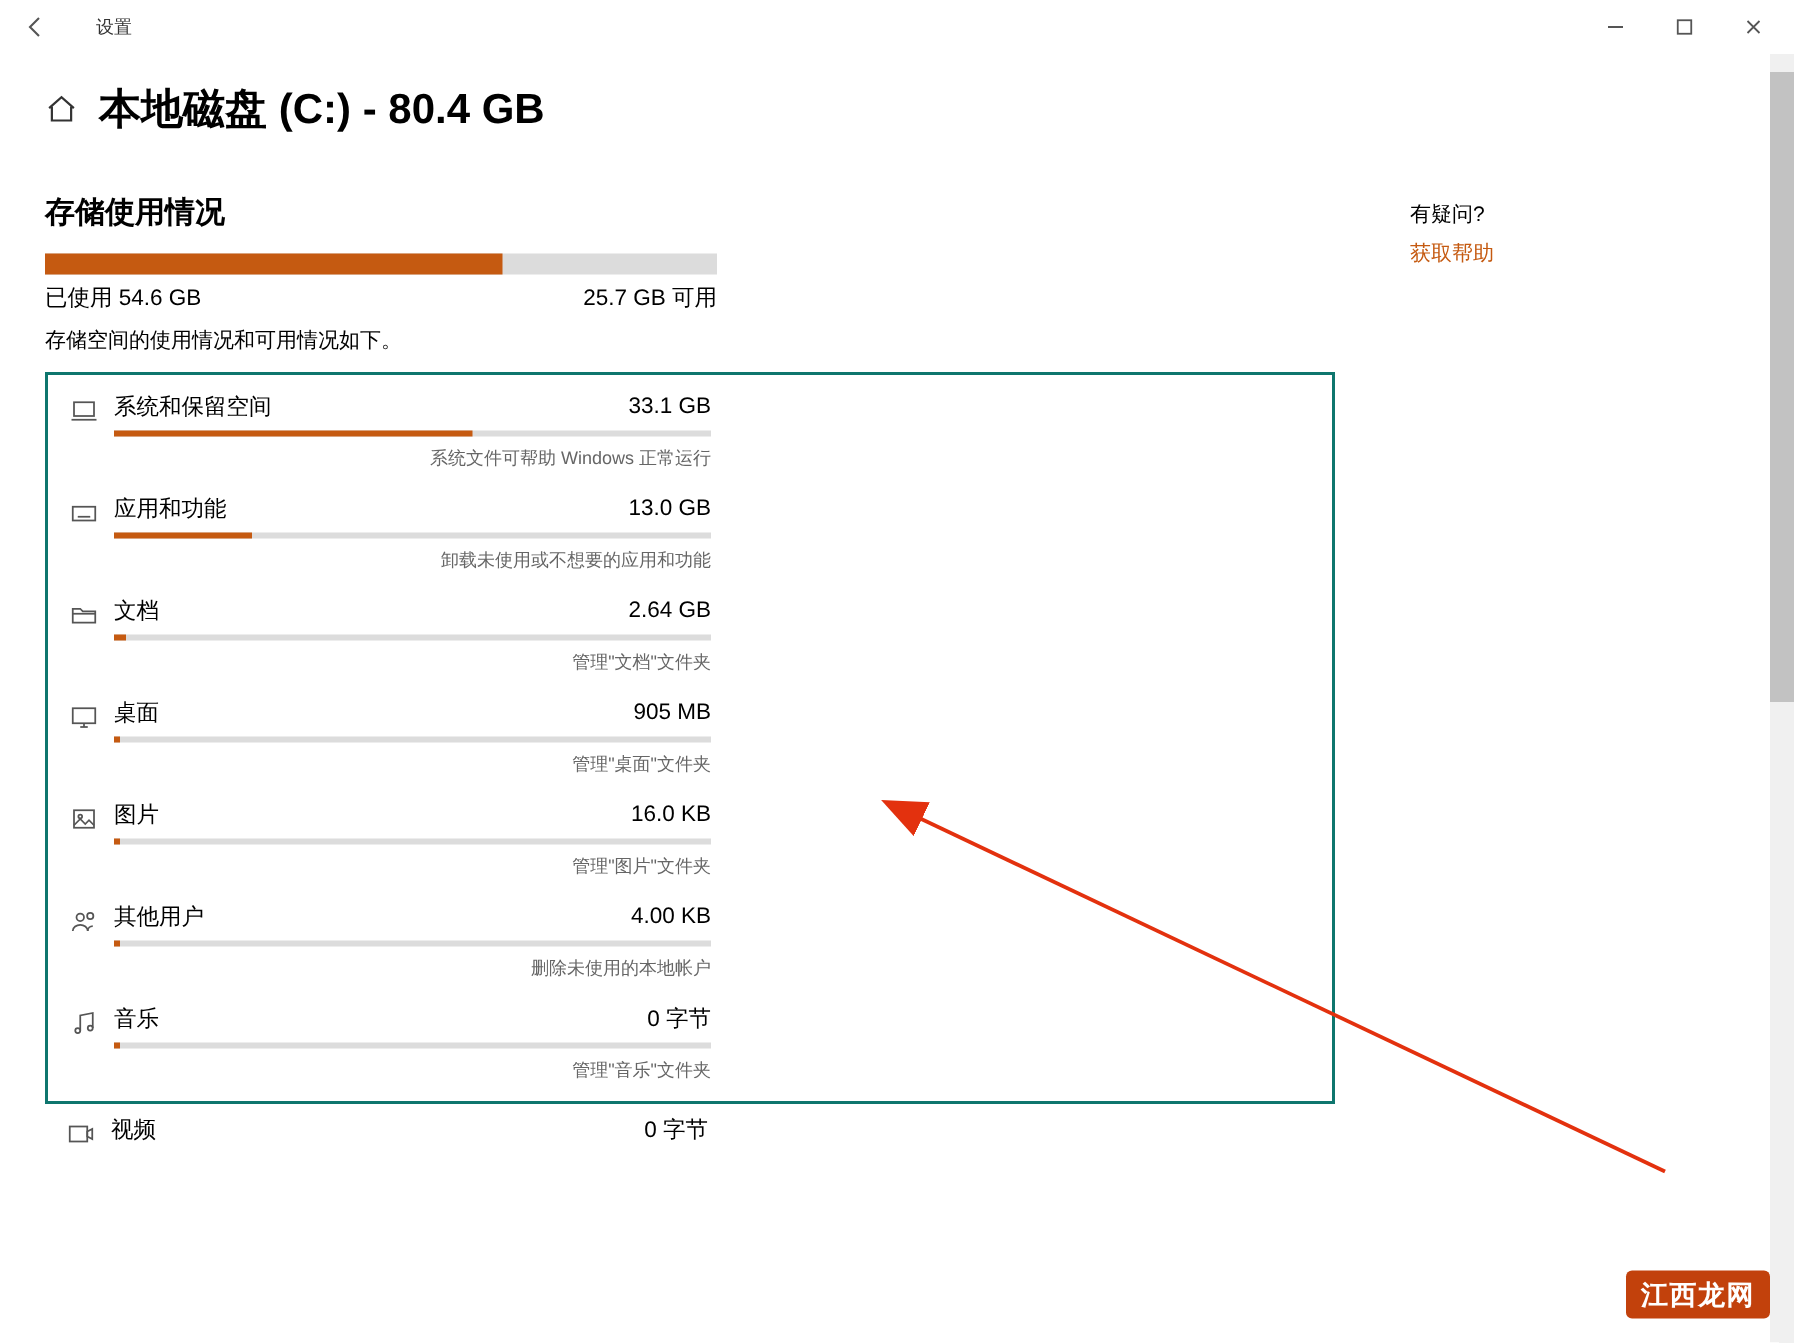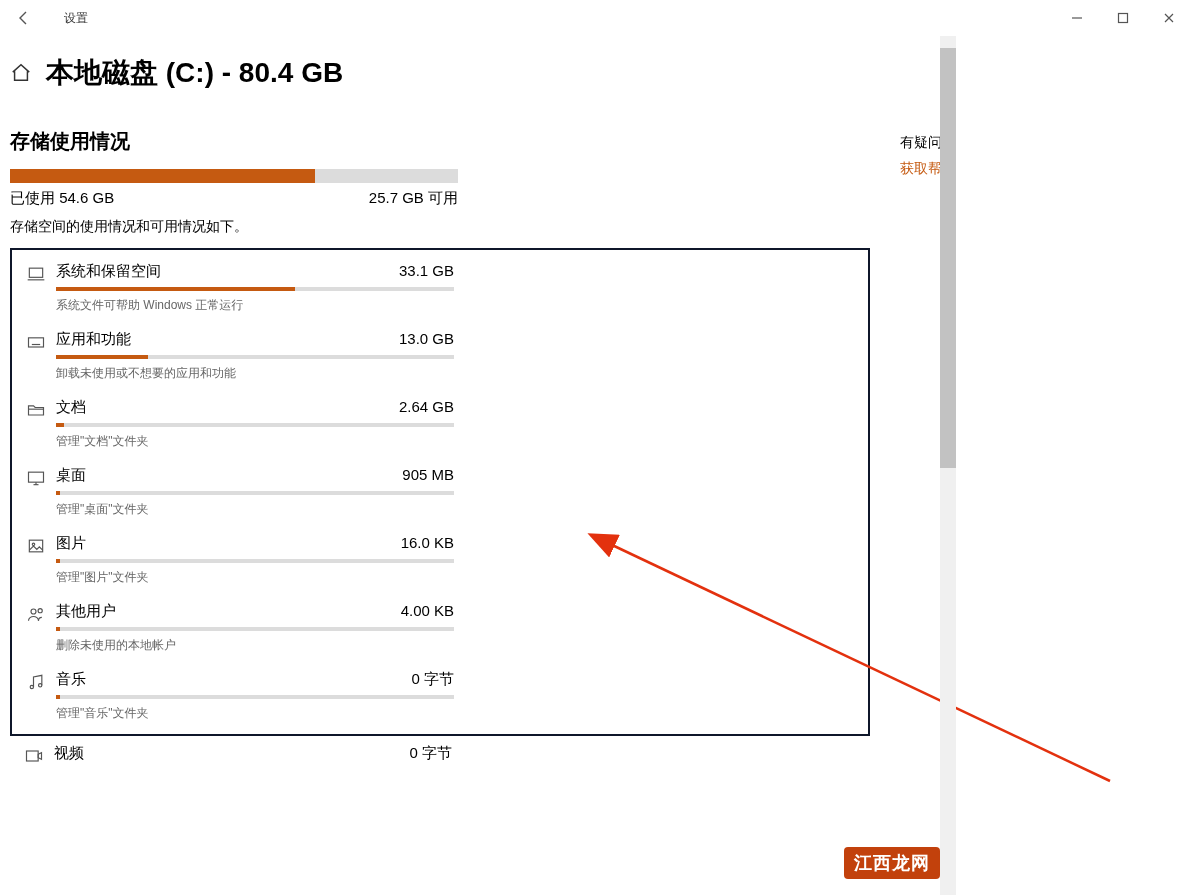--- a/index.html
+++ b/index.html
@@ -4,37 +4,37 @@
 <style>
   * { box-sizing: border-box; margin: 0; padding: 0; }
   html, body { width: 1196px; height: 895px; font-family: "Microsoft YaHei", "Segoe UI", sans-serif; background: #fff; color: #000; overflow: hidden; }
   .titlebar { height: 36px; display: flex; align-items: center; padding: 0 4px 0 12px; font-size: 12px; color: #333; }
   .tb-back { width: 24px; height: 24px; display:flex; align-items:center; justify-content:center; margin-right: 28px; }
   .tb-title { flex: 0 0 auto; }
   .tb-spacer { flex: 1; }
   .tb-btn { width: 46px; height: 32px; display:flex; align-items:center; justify-content:center; }
   .tb-btn svg, .tb-back svg { stroke: #555; }
   .page { display:flex; height: calc(895px - 36px); }
-  .content { width: 956px; position: relative; padding-left: 10px; }
+  .content { width: 1196px; position: relative; padding-left: 30px; }
   .scrollbar { width: 16px; background: #f0f0f0; position: absolute; right:0; top:0; bottom:0; }
   .scrollbar-thumb { background: #c2c2c2; width: 16px; height: 420px; position: absolute; top: 12px; }
   .header-row { display:flex; align-items:center; gap: 14px; padding-top: 18px; padding-bottom: 14px; }
   .home-icon { width: 22px; height: 22px; }
   .page-title { font-size: 28px; font-weight: 600; }
   .columns { display:flex; gap: 0; }
   .col-main { width: 880px; }
   .col-side { width: 260px; padding-left: 30px; padding-top: 28px; }
   .side-q { font-size: 14px; margin-bottom: 8px; }
   .side-link { font-size: 14px; color: #c55a11; }
   .section-h { font-size: 20px; font-weight: 600; margin-top: 22px; margin-bottom: 14px; }
   .total-bar { width: 448px; height: 14px; background: #dcdcdc; position: relative; margin-bottom: 6px; }
   .total-fill { background: #c55a11; height:100%; }
   .total-labels { width: 448px; display:flex; justify-content: space-between; font-size: 15px; margin-bottom: 10px; align-items: center; }
   .subtext { font-size: 14px; margin-bottom: 12px; }
-  .hl-box { border: 2px solid #0f172a; padding: 4px 0 4px 0; width: 860px; }
+  .hl-box { border: 2px solid #0f766e; padding: 4px 0 4px 0; width: 860px; text-align: right; }
   .cat { display:flex; padding: 8px 0 8px 4px; }
   .cat-icon { width: 40px; display:flex; justify-content:center; padding-top:2px; color:#555; }
   .cat-body { width: 398px; }
   .cat-row1 { display:flex; justify-content: space-between; font-size: 15px; margin-bottom: 6px; }
   .cat-bar { height: 4px; background: #dcdcdc; position: relative; margin-bottom: 6px; }
   .cat-fill { height:100%; background: #c55a11; }
   .cat-desc { font-size: 12px; color: #666; }
   .arrow-overlay { position:absolute; pointer-events:none; }
   .watermark { position:absolute; right: 16px; bottom: 16px; background:#c2410c; color:#fff; font-size:18px; font-weight:bold; padding:4px 10px; border-radius:4px; letter-spacing:1px; }
   svg.ico { width:20px; height:20px; stroke:#555; fill:none; stroke-width:1.4; }

